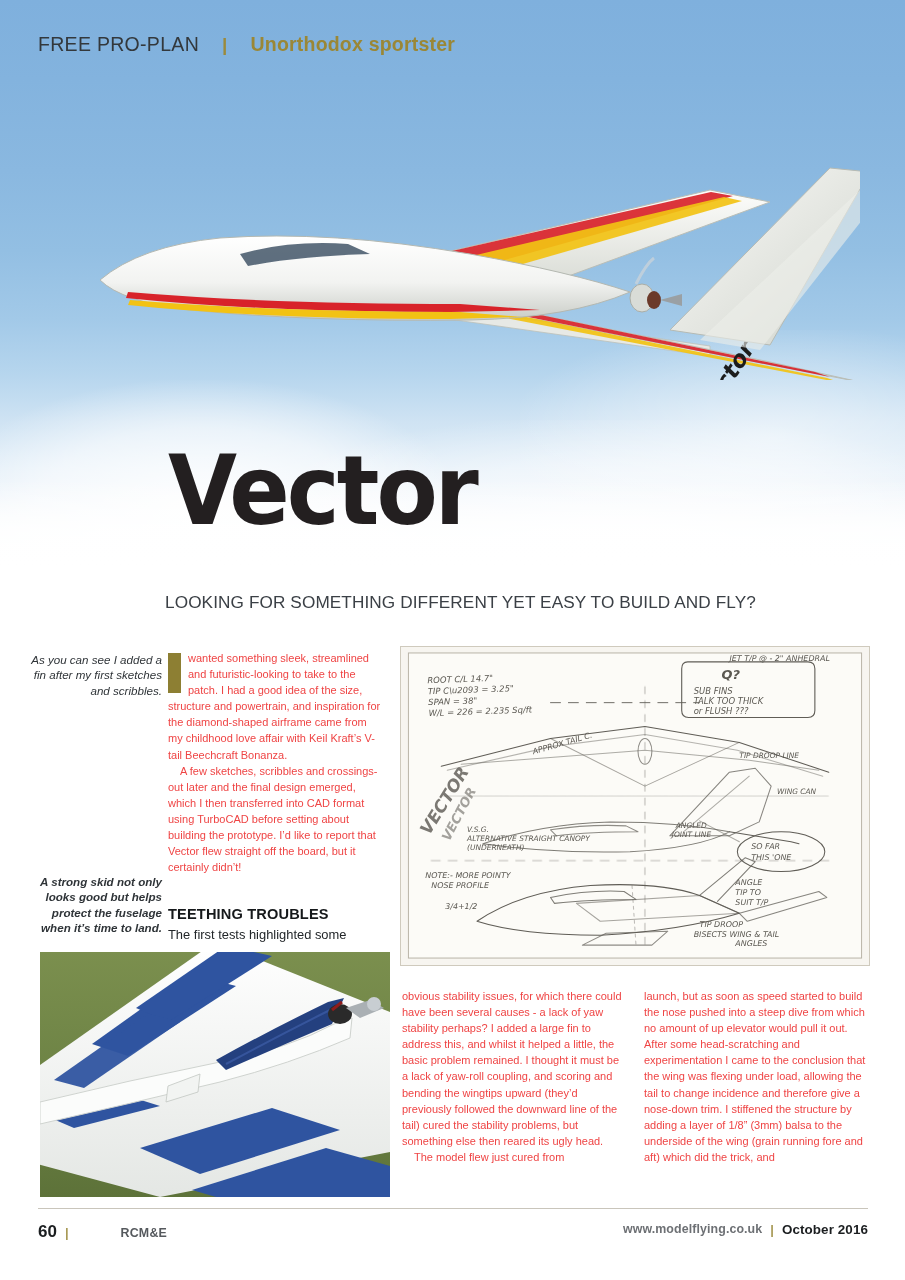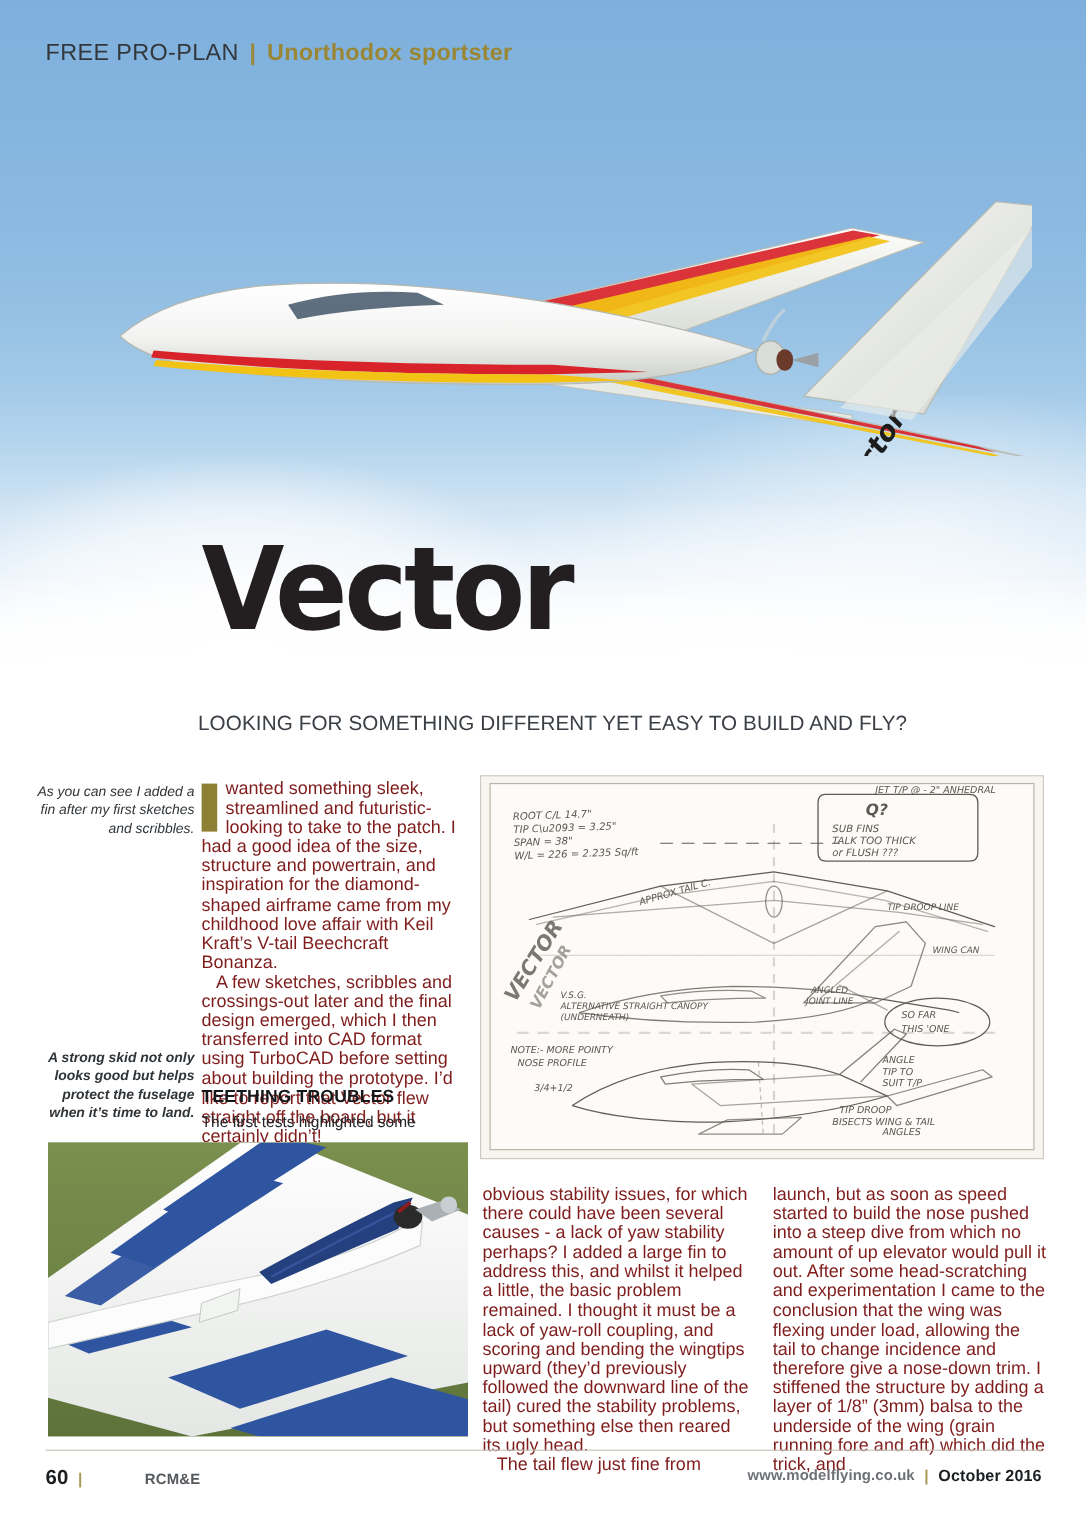--- a/index.html
+++ b/index.html
@@ -59,21 +59,21 @@
     position: absolute; left: 0; bottom: 0; width: 905px; height: 90px;
     background: linear-gradient(to bottom, rgba(255,255,255,0) 0%, rgba(255,255,255,.85) 55%, #ffffff 100%);
   }
 
   
   .kicker {
     position: absolute;
     left: 38px; top: 33px;
     display: flex;
     align-items: baseline;
-    gap: 9px;
+    gap: 23px;
     letter-spacing: .2px;
   }
   .kicker-main {
     font-size: 19.5px;
     color: #33383c;
     font-weight: 400;
     letter-spacing: .3px;
   }
   .kicker-sep {
     font-size: 19px;
@@ -130,23 +130,23 @@
     font-size: 11.6px;
     line-height: 15.4px;
     color: #2f3438;
   }
   .cap-1 { top: 652px; }
   .cap-2 { top: 874px; font-weight: bold; }
 
   
   .col {
     position: absolute;
-    font-size: 15px;
+    font-size: 11px;
     line-height: 16.1px;
-    color: #7f1d1d;
+    color: #ef4444;
     text-align: left;
   }
   .col p { margin: 0; }
   .col p + p { text-indent: 12px; }
 
   .col-intro {
     left: 168px; top: 650px;
     width: 216px;
   }
   .dropcap {
@@ -318,21 +318,21 @@
   <div class="col col-intro">
     <span class="dropcap"></span>
     <p>wanted something sleek, streamlined and futuristic-looking to take to the patch. I had a good idea of the size, structure and powertrain, and inspiration for the diamond-shaped airframe came from my childhood love affair with Keil Kraft’s V-tail Beechcraft Bonanza.</p>
     <p>A few sketches, scribbles and crossings-out later and the final design emerged, which I then transferred into CAD format using TurboCAD before setting about building the prototype. I’d like to report that Vector flew straight off the board, but it certainly didn’t!</p>
   </div>
   <div class="subhead">TEETHING TROUBLES</div>
   <div class="col-intro-tail">The first tests highlighted some</div>
 
   <div class="col col-2">
     <p>obvious stability issues, for which there could have been several causes - a lack of yaw stability perhaps? I added a large fin to address this, and whilst it helped a little, the basic problem remained. I thought it must be a lack of yaw-roll coupling, and scoring and bending the wingtips upward (they’d previously followed the downward line of the tail) cured the stability problems, but something else then reared its ugly head.</p>
-    <p>The tail flew just fine from</p>
+    <p>The model flew just cured from</p>
   </div>
 
   <div class="col col-3">
     <p>launch, but as soon as speed started to build the nose pushed into a steep dive from which no amount of up elevator would pull it out. After some head-scratching and experimentation I came to the conclusion that the wing was flexing under load, allowing the tail to change incidence and therefore give a nose-down trim. I stiffened the structure by adding a layer of 1/8” (3mm) balsa to the underside of the wing (grain running fore and aft) which did the trick, and</p>
   </div>
 
   <div class="sketch">
     <svg viewBox="0 0 470 320" xmlns="http://www.w3.org/2000/svg">
       <rect x="0" y="0" width="470" height="320" fill="#f7f5f0"></rect>
       <rect x="7" y="6" width="456" height="307" fill="#fcfbf7" stroke="#b9b4a7" stroke-width="1"></rect>

